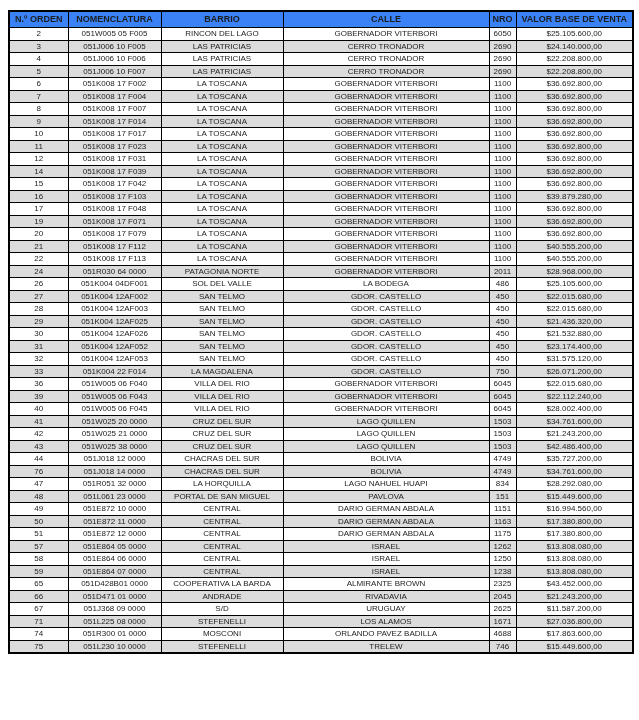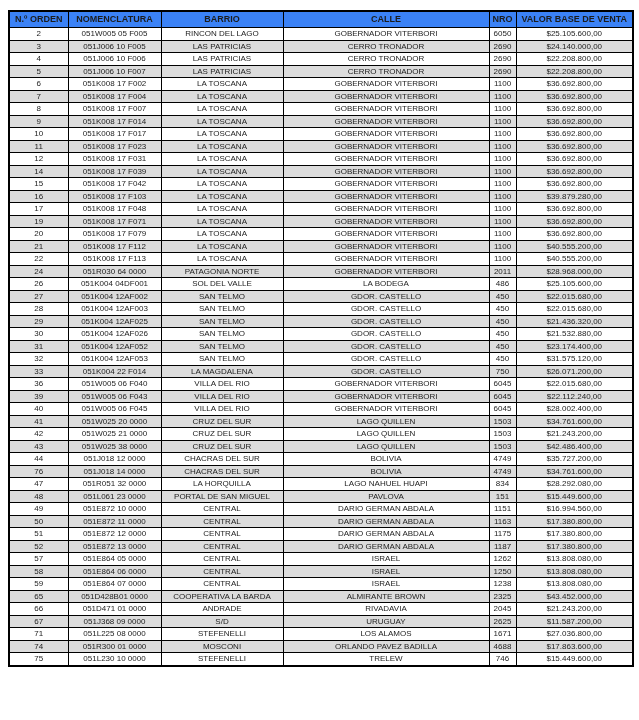--- a/index.html
+++ b/index.html
@@ -406,28 +406,20 @@
         </tr>
         <tr>
           <td>51</td>
           <td>051E872 12 0000</td>
           <td>CENTRAL</td>
           <td>DARIO GERMAN ABDALA</td>
           <td>1175</td>
           <td>$17.380.800,00</td>
         </tr>
         <tr>
-          <td>52</td>
-          <td>051E872 13 0000</td>
-          <td>CENTRAL</td>
-          <td>DARIO GERMAN ABDALA</td>
-          <td>1187</td>
-          <td>$17.380.800,00</td>
-        </tr>
-        <tr>
           <td>57</td>
           <td>051E864 05 0000</td>
           <td>CENTRAL</td>
           <td>ISRAEL</td>
           <td>1262</td>
           <td>$13.808.080,00</td>
         </tr>
         <tr>
           <td>58</td>
           <td>051E864 06 0000</td>

